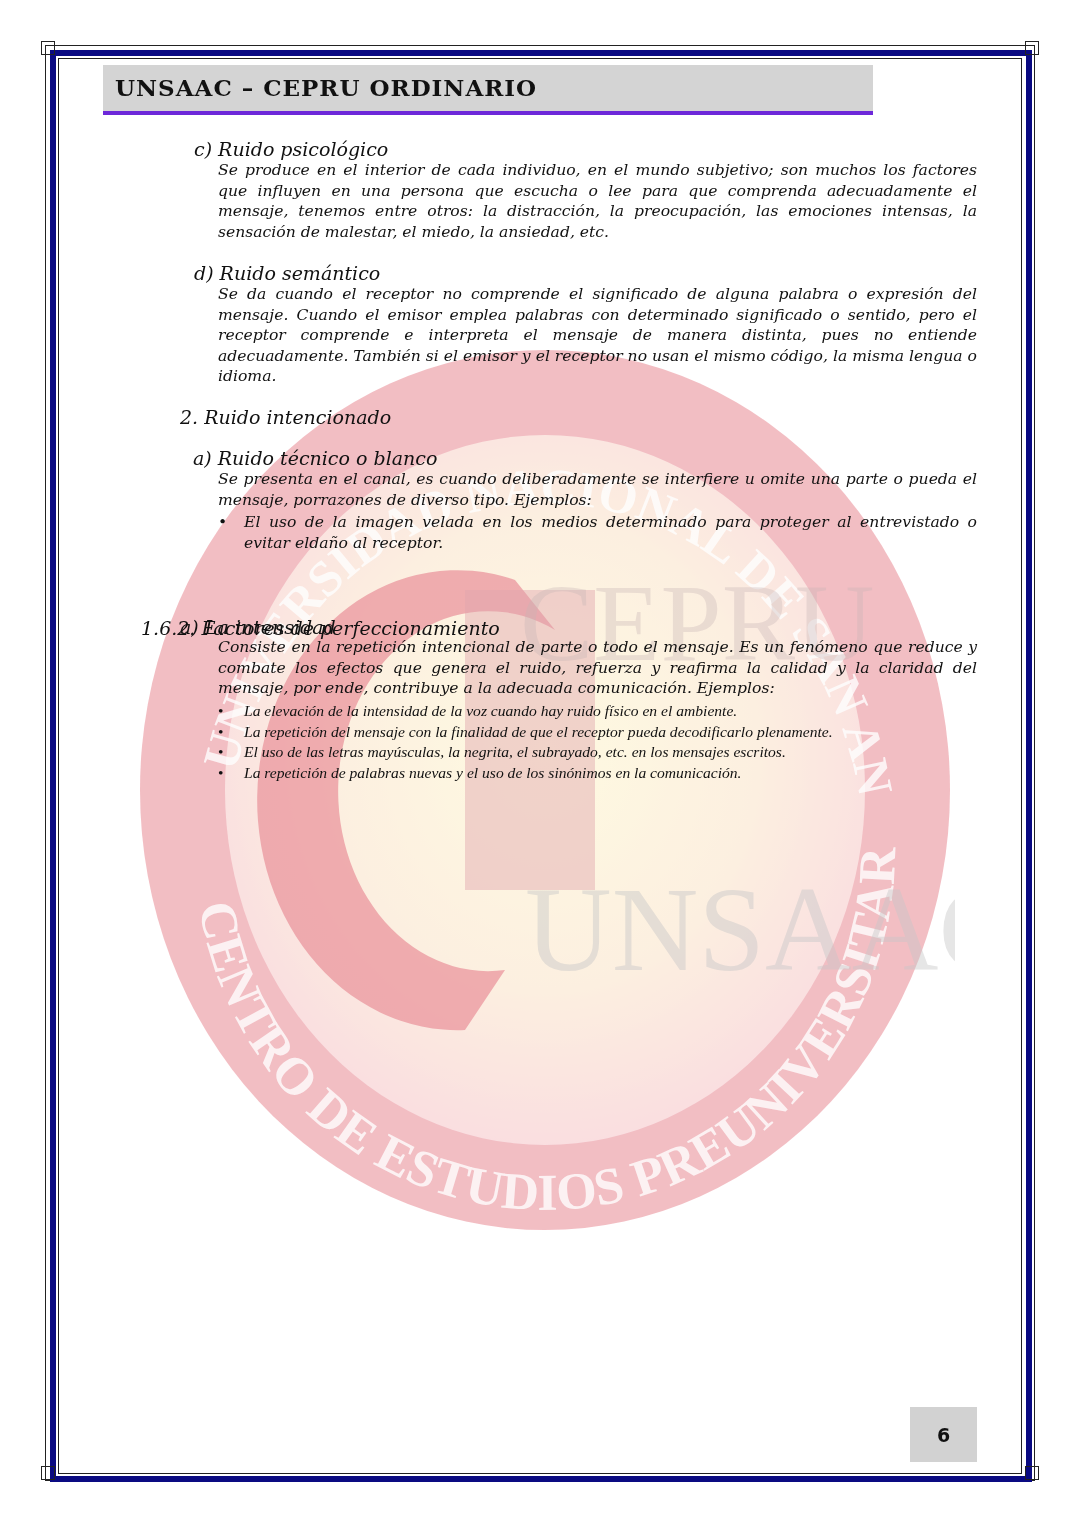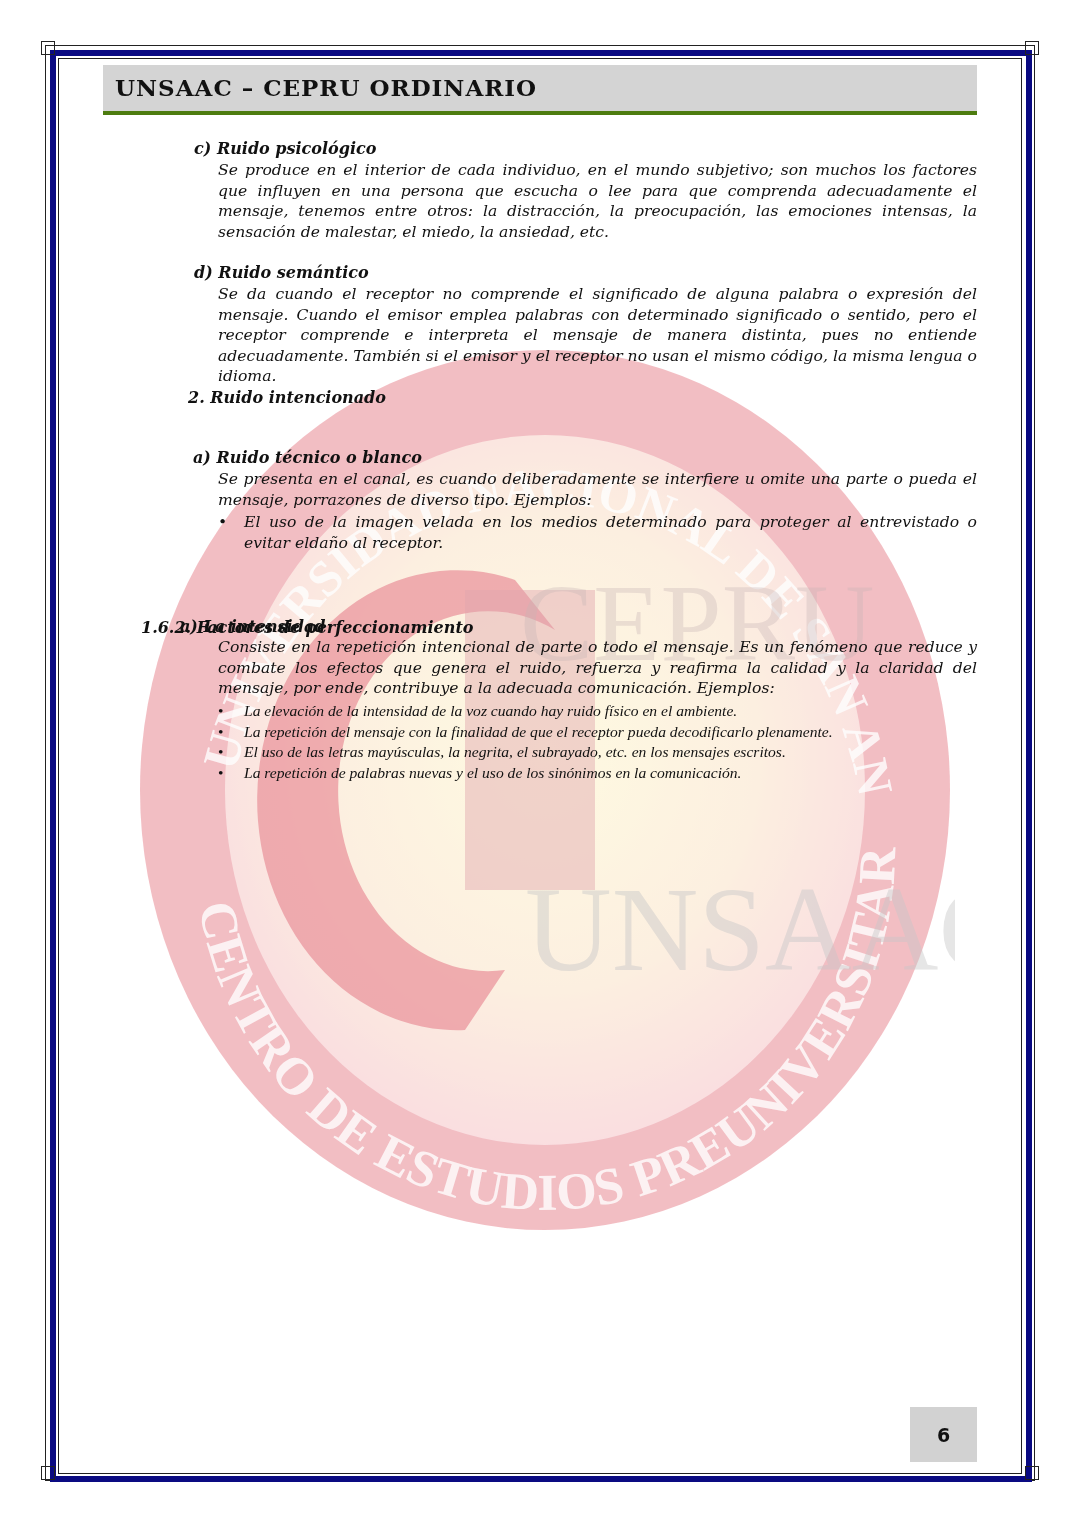--- a/index.html
+++ b/index.html
@@ -19,30 +19,30 @@
   .frame-inner {
     position: absolute; left: 58px; top: 58px; width: 962px; height: 1414px;
     border: 1px solid #222;
   }
   .corner { position: absolute; width: 12px; height: 12px; border: 1px solid #222; }
   .watermark {
     position: absolute; left: 135px; top: 330px; width: 820px; height: 900px;
     opacity: 0.55; pointer-events: none;
   }
   .header-bar {
-    position: absolute; left: 103px; top: 65px; width: 874px; height: 46px;
-    background: #d4d4d4; border-bottom: 4px solid #4d7c0f;
+    position: absolute; left: 103px; top: 65px; width: 770px; height: 46px;
+    background: #d4d4d4; border-bottom: 4px solid #6d28d9;
   }
   .header-title {
     position: absolute; left: 12px; top: 9px;
     font-family: "DejaVu Serif", serif; font-weight: 900; font-size: 23px;
     letter-spacing: 1px; color: #111;
   }
   .content { position: absolute; left: 0; top: 0; width: 1080px; font-size: 15.6px; line-height: 20.6px; }
-  .h { position: absolute; font-weight: bold; font-style: italic; font-size: 16px; }
+  .h { position: absolute; font-weight: normal; font-style: italic; font-size: 19px; }
   .p { position: absolute; font-style: italic; text-align: justify; text-align-last: left; }
   ul.b { position: absolute; margin: 0; padding: 0; list-style: none; font-style: italic; }
   ul.b li { position: relative; padding-left: 26px; text-align: justify; text-align-last: left; }
   ul.b li::before { content: "•"; position: absolute; left: 0; top: 0; font-style: normal; }
   .page-num {
     position: absolute; left: 910px; top: 1407px; width: 67px; height: 55px;
     background: #d2d2d2; display: flex; align-items: center; justify-content: center;
     font-family: "DejaVu Sans", sans-serif; font-weight: bold; font-size: 19px; color: #111;
   }
 </style>
@@ -85,21 +85,21 @@
   <span class="header-title">UNSAAC – CEPRU ORDINARIO</span>
 </div>
 
 <div class="content">
   <div class="h" style="left:194px;top:139px;">c)  Ruido psicológico</div>
   <div class="p" style="left:218px;top:160px;width:759px;">Se produce en el interior de cada individuo, en el mundo subjetivo; son muchos los factores que influyen en una persona que escucha o lee para que comprenda adecuadamente el mensaje, tenemos entre otros: la distracción, la preocupación, las emociones intensas, la sensación de malestar, el miedo, la ansiedad, etc.</div>
 
   <div class="h" style="left:194px;top:263px;">d)  Ruido semántico</div>
   <div class="p" style="left:218px;top:284px;width:759px;">Se da cuando el receptor no comprende el significado de alguna palabra o expresión del mensaje. Cuando el emisor emplea palabras con determinado significado o sentido, pero el receptor comprende e interpreta el mensaje de manera distinta, pues no entiende adecuadamente. También si el emisor y el receptor no usan el mismo código, la misma lengua o idioma.</div>
 
-  <div class="h" style="left:180px;top:388px;margin-left:8px;">2.  Ruido intencionado</div>
+  <div class="h" style="left:180px;top:407px;">2.  Ruido intencionado</div>
 
   <div class="h" style="left:193px;top:448px;">a)  Ruido técnico o blanco</div>
   <div class="p" style="left:218px;top:469px;width:759px;">Se presenta en el canal, es cuando deliberadamente se interfiere u omite una parte o pueda el mensaje, porrazones de diverso tipo. Ejemplos:</div>
   <ul class="b" style="left:218px;top:512px;width:759px;">
     <li>El uso de la imagen velada en los medios determinado para proteger al entrevistado o evitar eldaño al receptor.</li>
   </ul>
 
   <div class="h" style="left:141px;top:618px;">1.6.2.   Factores de perfeccionamiento</div>
   <div class="h" style="left:180px;top:617px;">a)   La intensidad</div>
   <div class="p" style="left:218px;top:637px;width:759px;">Consiste en la repetición intencional de parte o todo el mensaje. Es un fenómeno que reduce y combate los efectos que genera el ruido, refuerza y reafirma la calidad y la claridad del mensaje, por ende, contribuye a la adecuada comunicación. Ejemplos:</div>

